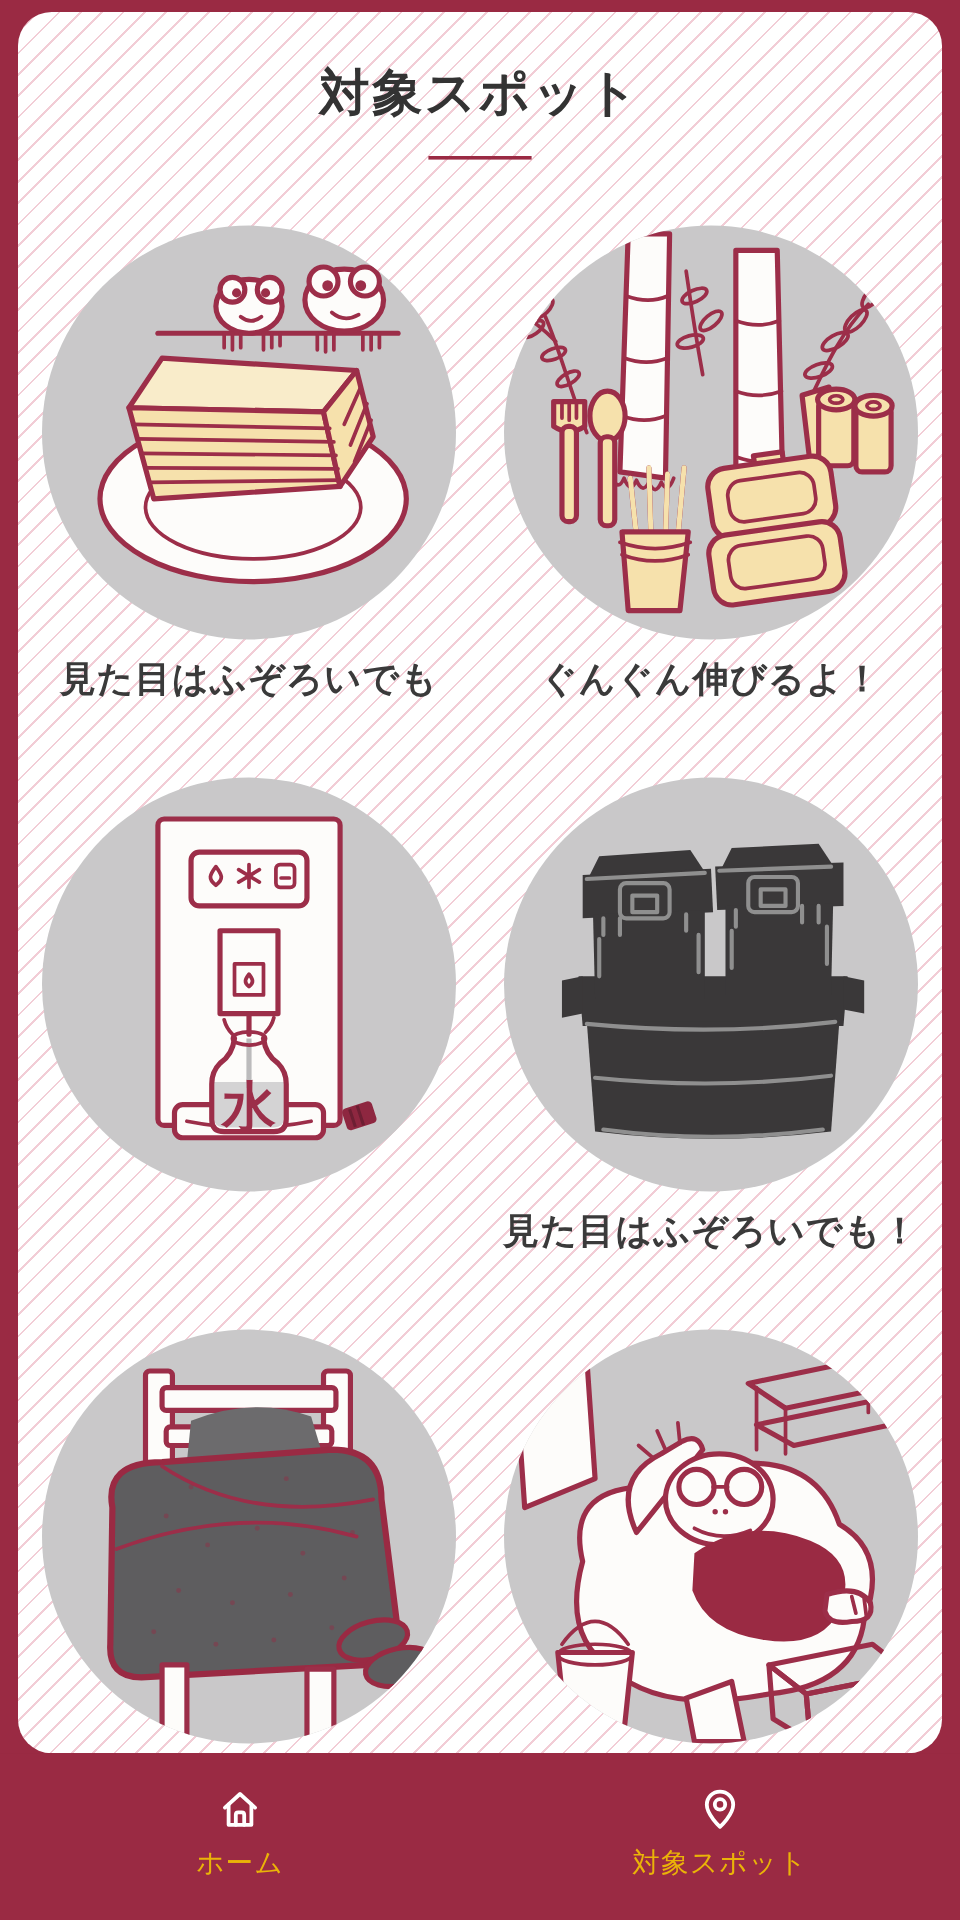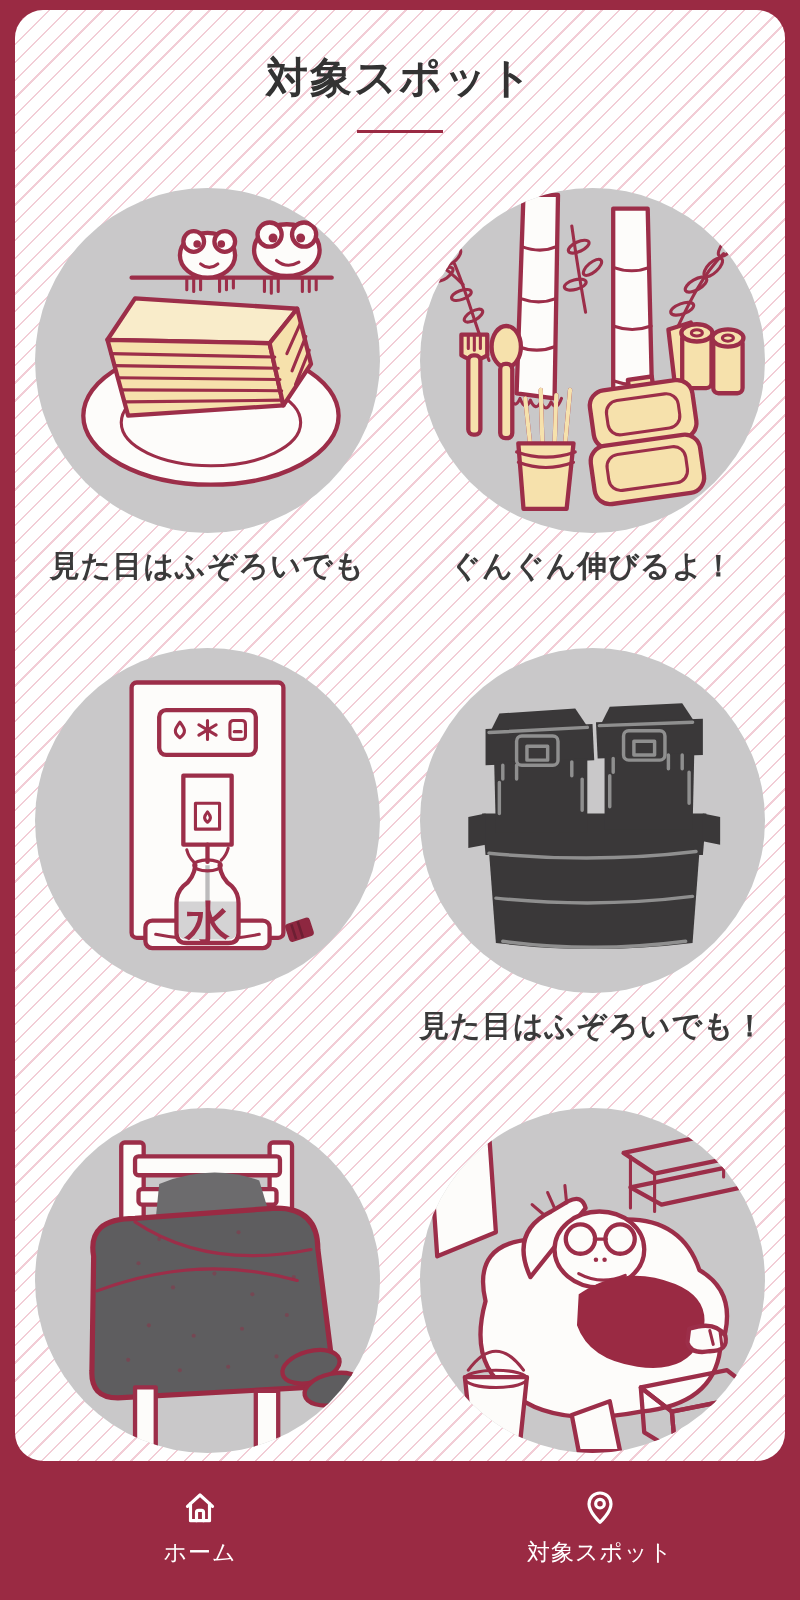--- a/index.html
+++ b/index.html
@@ -33,21 +33,21 @@
     margin-top:13px;font-size:30px;font-weight:bold;color:#3a3a3a;
     letter-spacing:1px;white-space:nowrap;
   }
   
   .nav{
     position:absolute;left:0;top:1461px;width:800px;height:139px;
     background:#9a2a43;display:flex;align-items:center;
   }
   .nav-item{flex:1;display:flex;flex-direction:column;align-items:center;cursor:pointer;margin-top:-6px;}
   .nav-icon svg{display:block;width:40px;height:40px;}
-  .nav-label{margin-top:9px;font-size:23px;color:#ffffff;letter-spacing:1px;}
+  .nav-label{margin-top:9px;font-size:23px;color:#eab308;letter-spacing:1px;}
   
   .ln{stroke:#9c2e49;fill:none;stroke-width:2.5;stroke-linecap:round;stroke-linejoin:round;}
   .thin{stroke-width:1.8;}
   .white2{fill:#fdfcfa;stroke:#9c2e49;stroke-width:2.5;stroke-linejoin:round;}
   .cream{fill:#f6e1ac;stroke:#9c2e49;stroke-width:2.5;stroke-linejoin:round;}
   .creamL{fill:#f9ecca;stroke:#9c2e49;stroke-width:2.5;stroke-linejoin:round;}
   .gdetail{stroke:#8f8f8f;fill:none;stroke-width:2;stroke-linecap:round;stroke-linejoin:round;}
   .mdot{fill:#9c2e49;}
   .navic{stroke:#ffffff;fill:none;stroke-width:1.9;stroke-linecap:round;stroke-linejoin:round;}
 </style>

